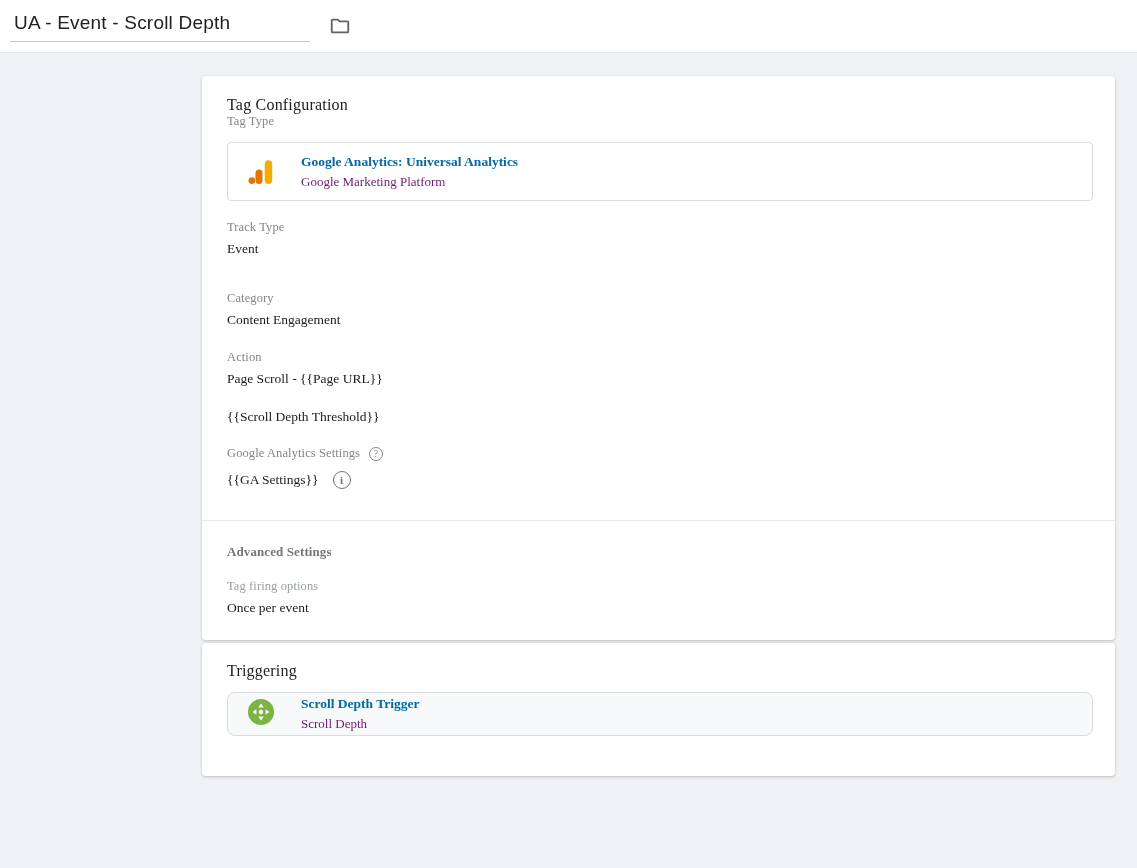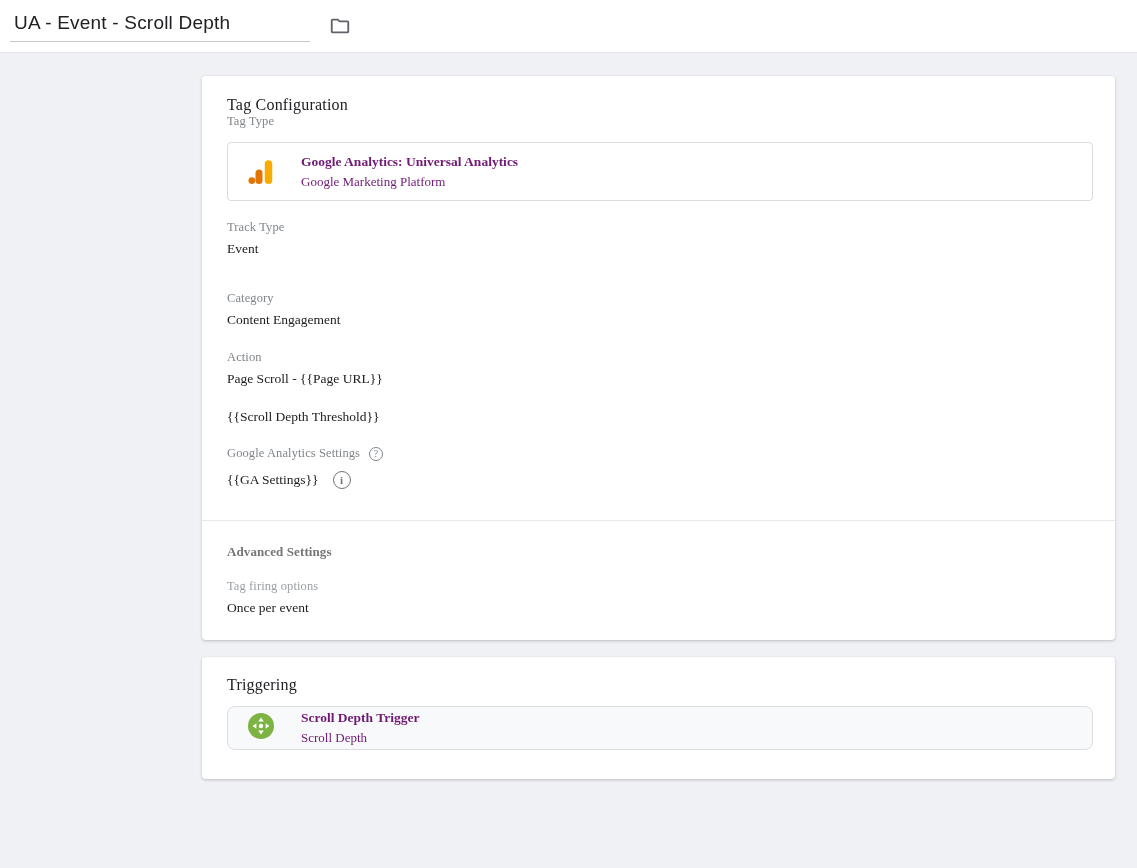--- a/index.html
+++ b/index.html
@@ -44,21 +44,21 @@
   
   .card {
     width: 913px;
     margin-left: 202px;
     background: #ffffff;
     border-radius: 4px;
     box-shadow: 0 1px 2px rgba(60,64,67,0.18), 0 1px 3px 1px rgba(60,64,67,0.08);
     font-family: Liberation Serif, serif;
   }
   .card-tag-config { margin-top: 23px; padding: 20px 22px 24px 25px; }
-  .card-triggering { margin-top: 17px; padding: 19px 22px 29px 25px; }
+  .card-triggering { margin-top: 3px; padding: 19px 22px 40px 25px; }
 
   .card-title {
     margin: 0;
     font-size: 16px;
     font-weight: normal;
     color: #202124;
     letter-spacing: 0.2px;
   }
 
   .field-label {
@@ -81,21 +81,21 @@
     border: 1px solid #dadce0;
     border-radius: 4px;
     background: #ffffff;
     display: flex;
     align-items: center;
     padding-left: 18px;
     cursor: pointer;
   }
   .select-box .box-icon { flex: 0 0 auto; display: flex; }
   .select-box .box-text { margin-left: 25px; }
-  .box-name { font-size: 13.5px; font-weight: bold; color: #701a75; }
+  .box-name { font-size: 13.5px; font-weight: bold; color: #0369a1; }
   .box-sub  { font-size: 13px; color: #701a75; margin-top: 4px; }
 
   .fg { margin-top: 22px; }
   .fg-track-type { margin-top: 19px; }
   .fg-category { margin-top: 34px; }
 
   .ga-settings { margin-top: 21px; }
   .icon-row { display: flex; align-items: center; }
   .help-circle {
     margin-left: 9px;

